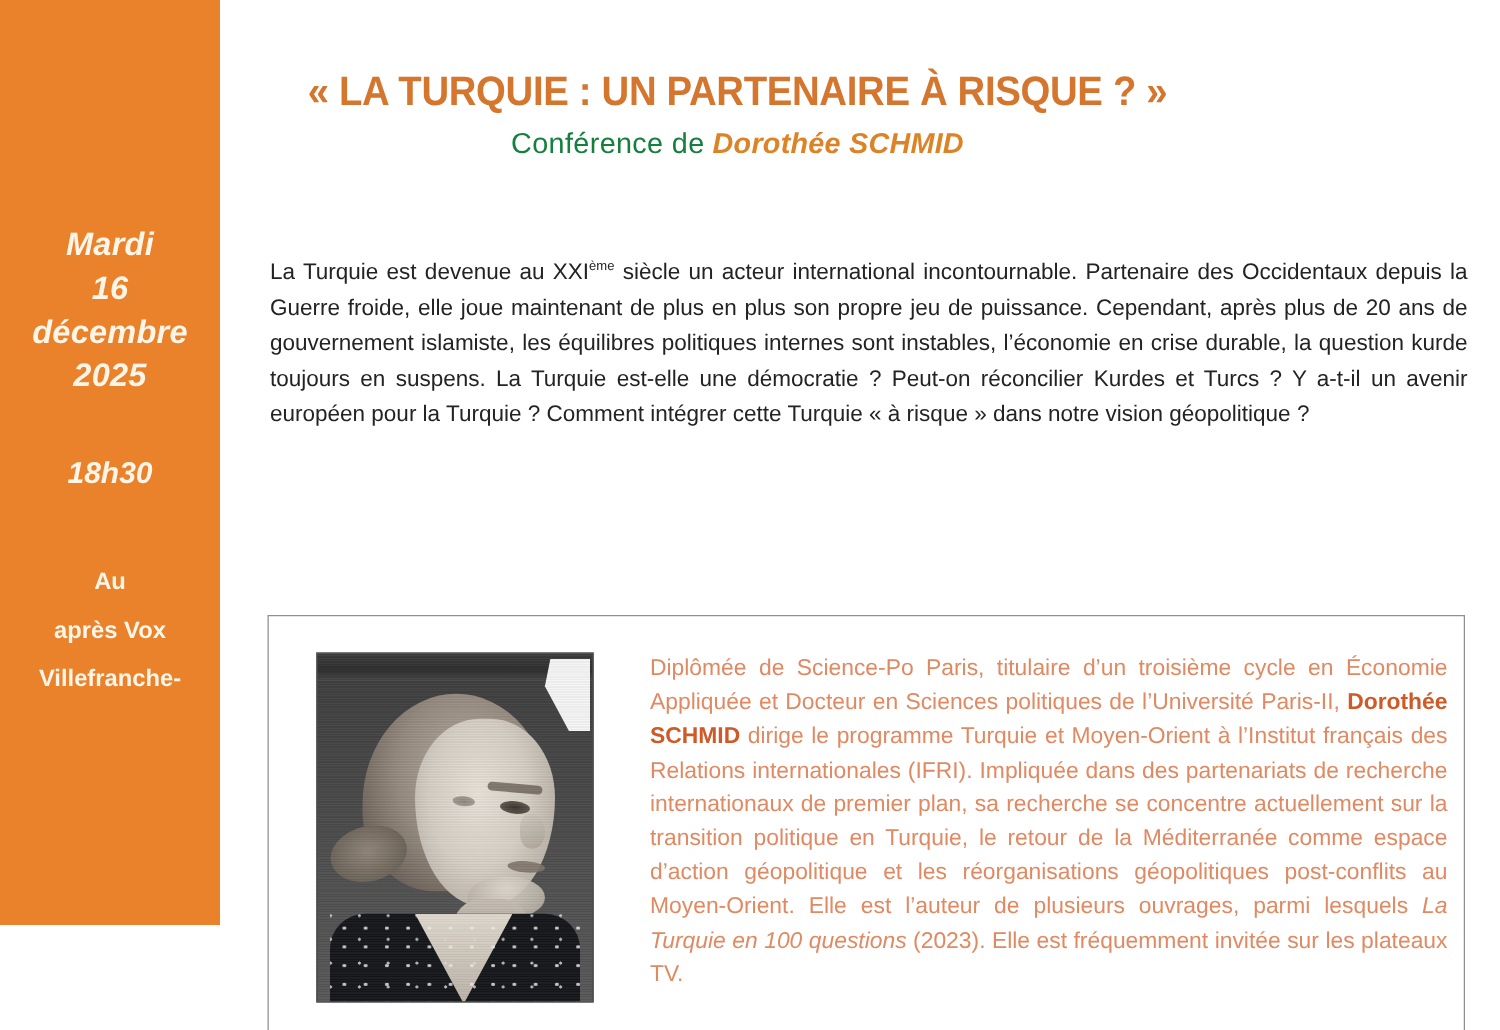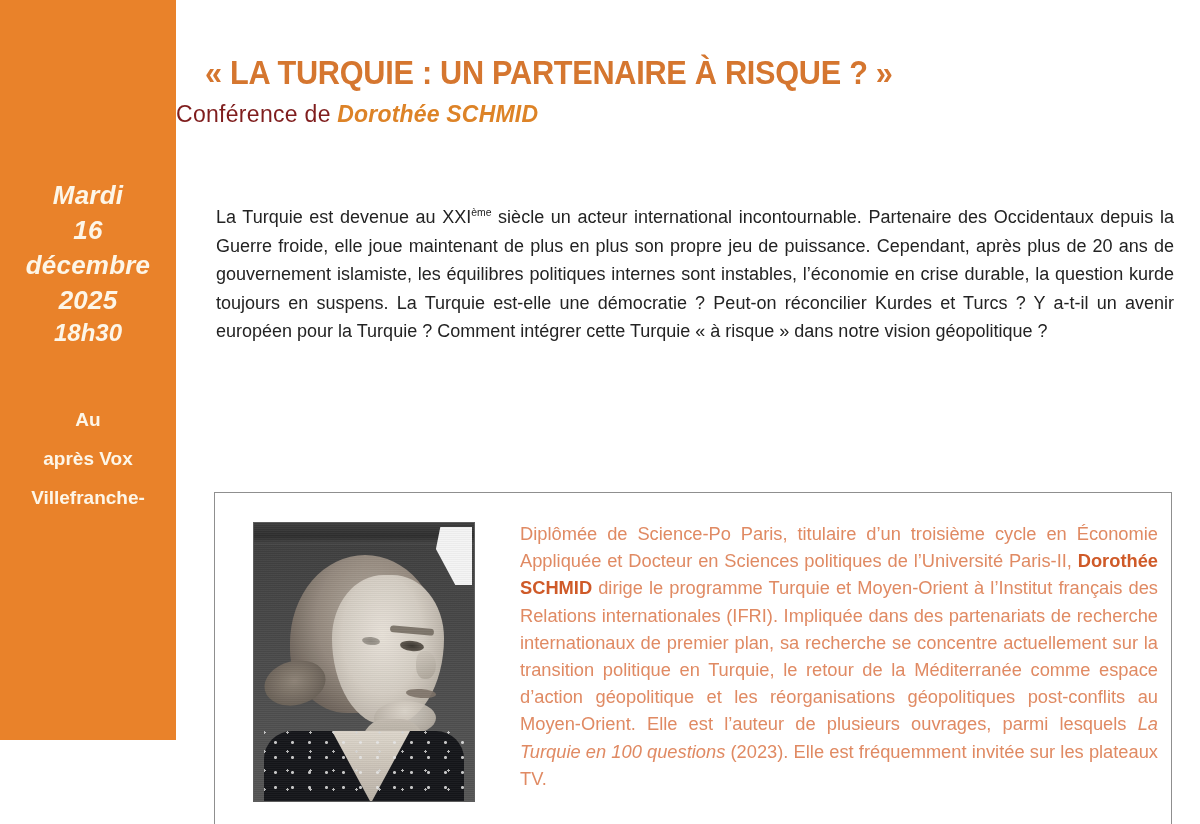--- a/index.html
+++ b/index.html
@@ -44,20 +44,21 @@
     font-family: "Liberation Sans", sans-serif;
     font-weight: bold;
     font-style: italic;
     font-size: 26px;
     line-height: 35px;
     color: #fdf6e8;
     letter-spacing: 0.2px;
     padding: 0 4px;
   }
   .side-time {
+    margin-top: 46px;
     font-family: "Liberation Sans", sans-serif;
     font-weight: bold;
     font-style: italic;
     font-size: 24px;
     line-height: 30px;
     color: #fdf6e8;
   }
   .side-place {
     margin-top: 52px;
     font-family: "Liberation Sans", sans-serif;
@@ -67,20 +68,21 @@
     color: #fdf6e8;
     padding: 0 6px;
   }
 
   
   #title-block {
     position: absolute;
     left: 176px;
     top: 54px;
     width: 828px;
+    text-align: center;
   }
   #main-title {
     font-family: "Liberation Sans Narrow", "Liberation Sans", sans-serif;
     font-weight: bold;
     font-size: 33px;
     line-height: 38px;
     letter-spacing: -0.3px;
     color: #d5762f;
     transform: scaleX(0.93);
     transform-origin: center center;
@@ -88,21 +90,21 @@
   }
   #subtitle-line {
     margin-top: 8px;
     font-size: 23px;
     line-height: 28px;
     white-space: nowrap;
   }
   #subtitle-prefix {
     font-family: "Liberation Sans", sans-serif;
     font-weight: normal;
-    color: #7f1d1d;
+    color: #15803d;
     letter-spacing: 0.3px;
   }
   #speaker-name {
     font-family: "Liberation Sans", sans-serif;
     font-weight: bold;
     font-style: italic;
     color: #dd8327;
     letter-spacing: 0.2px;
   }
 

